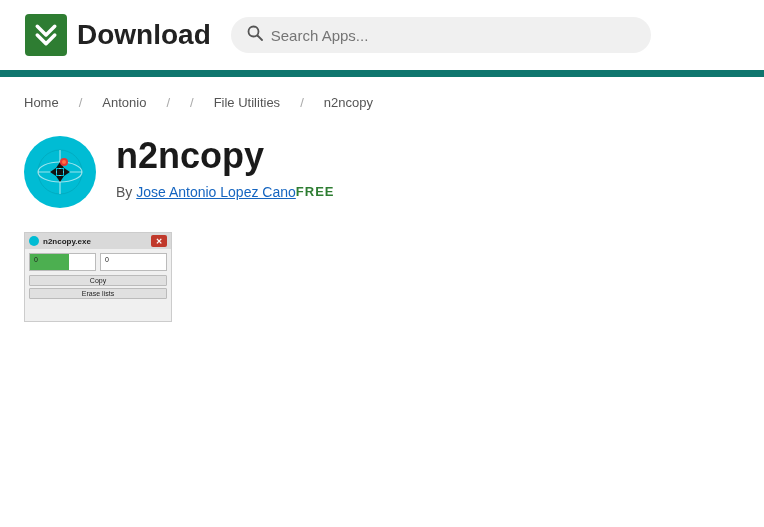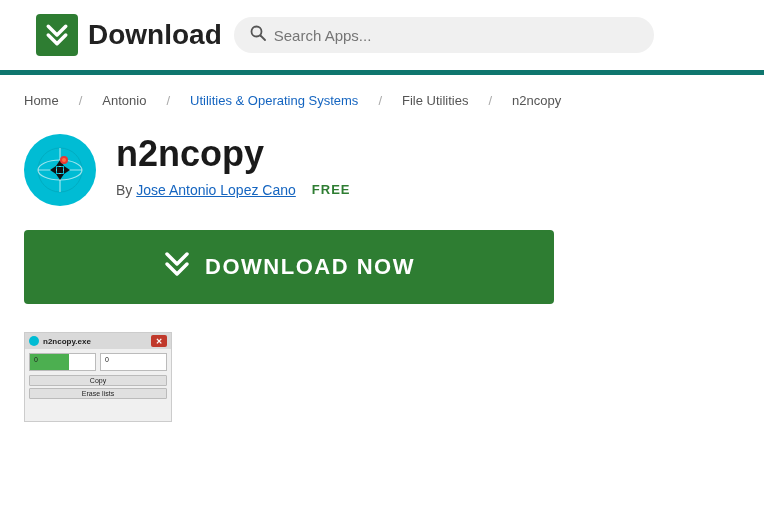--- a/index.html
+++ b/index.html
@@ -2,23 +2,23 @@
 <html><head>
   <meta charset="utf-8">
   <style>
     * { margin: 0; padding: 0; box-sizing: border-box; }
     body { font-family: Arial, sans-serif; background: #fff; color: #333; }
 
     
     .header {
       display: flex;
       align-items: center;
-      padding: 14px 36px;
-      border-bottom: 5px solid #0f766e;
-      gap: 12px;
+      padding: 14px 25px;
+      border-bottom: 7px solid #0f766e;
+      gap: 20px;
     }
     .logo-box {
       display: flex;
       align-items: center;
       gap: 10px;
     }
     .logo-icon {
       width: 42px;
       height: 42px;
       background: #2e7d32;
@@ -111,21 +111,21 @@
     .app-info { display: flex; flex-direction: column; gap: 8px; }
     .app-name {
       font-size: 36px;
       font-weight: 800;
       color: #1a1a1a;
       line-height: 1.1;
     }
     .app-meta {
       display: flex;
       align-items: center;
-      gap: 16px;
+      gap: 0;
       font-size: 14px;
     }
     .app-by { color: #555; }
     .app-author-link {
       color: #1565c0;
       text-decoration: underline;
       cursor: pointer;
     }
     .app-price {
       color: #2e7d32;
@@ -275,21 +275,20 @@
     </span>
     <input type="text" placeholder="Search Apps..." style="">
   </div>
 </div>
 
 <div class="breadcrumb">
   <a class="" href="#">Home</a>
   <span class="separator">/</span>
   <a class="" href="#">Antonio</a>
   <span class="separator">/</span>
-  <a class="bc-link-blue" href="#">Utilities &amp; Operating Systems</a>
   <span class="separator">/</span>
   <a class="" href="#">File Utilities</a>
   <span class="separator">/</span>
   <span class="current">n2ncopy</span>
 </div>
 
 <div class="main">
 
   <div class="app-header">
     <div class="app-icon">
@@ -321,29 +320,20 @@
     </div>
     <div class="app-info">
       <span class="app-name">n2ncopy</span>
       <div class="app-meta">
         <span class="app-by">By&nbsp;<a class="app-author-link" href="#">Jose Antonio Lopez Cano</a></span>
         <span class="app-price">FREE</span>
       </div>
     </div>
   </div>
 
-  <button class="download-btn">
-    <span class="download-btn-icon">
-      <svg viewBox="0 0 28 28" width="28" height="28" fill="none">
-        <polyline points="4,4 14,14 24,4" stroke="white" stroke-width="3.5" stroke-linecap="round" stroke-linejoin="round"></polyline>
-        <polyline points="4,14 14,24 24,14" stroke="white" stroke-width="3.5" stroke-linecap="round" stroke-linejoin="round"></polyline>
-      </svg>
-    </span>
-    <span>DOWNLOAD NOW</span>
-  </button>
 
   <div class="screenshot-area">
     <div class="screenshot-img">
 
       <div class="ss-titlebar">
         <div class="ss-title-icon">
           <svg viewBox="0 0 10 10" width="8" height="8">
             <circle cx="5" cy="5" r="4" fill="#00bcd4"></circle>
           </svg>
         </div>

